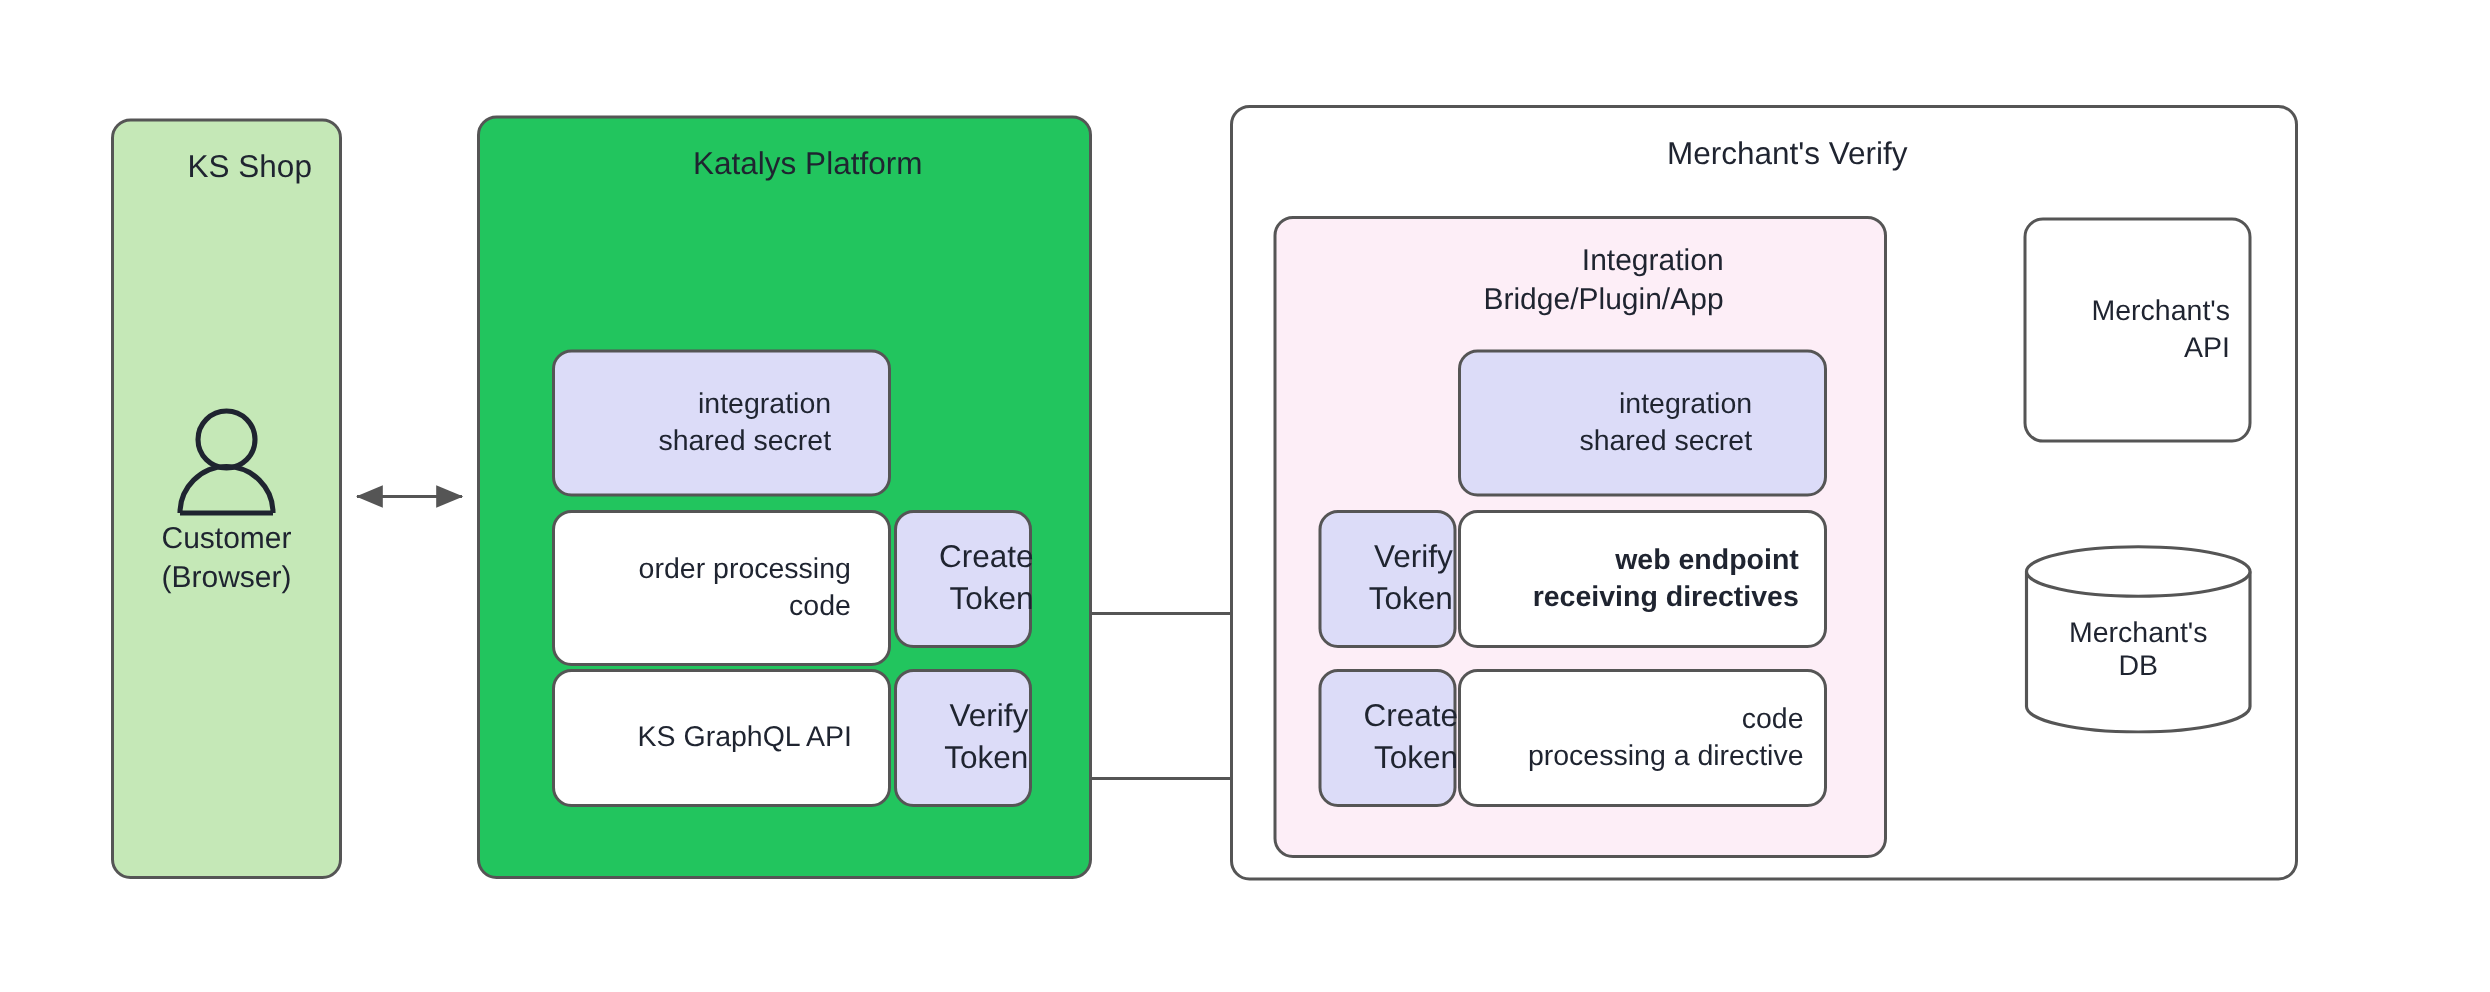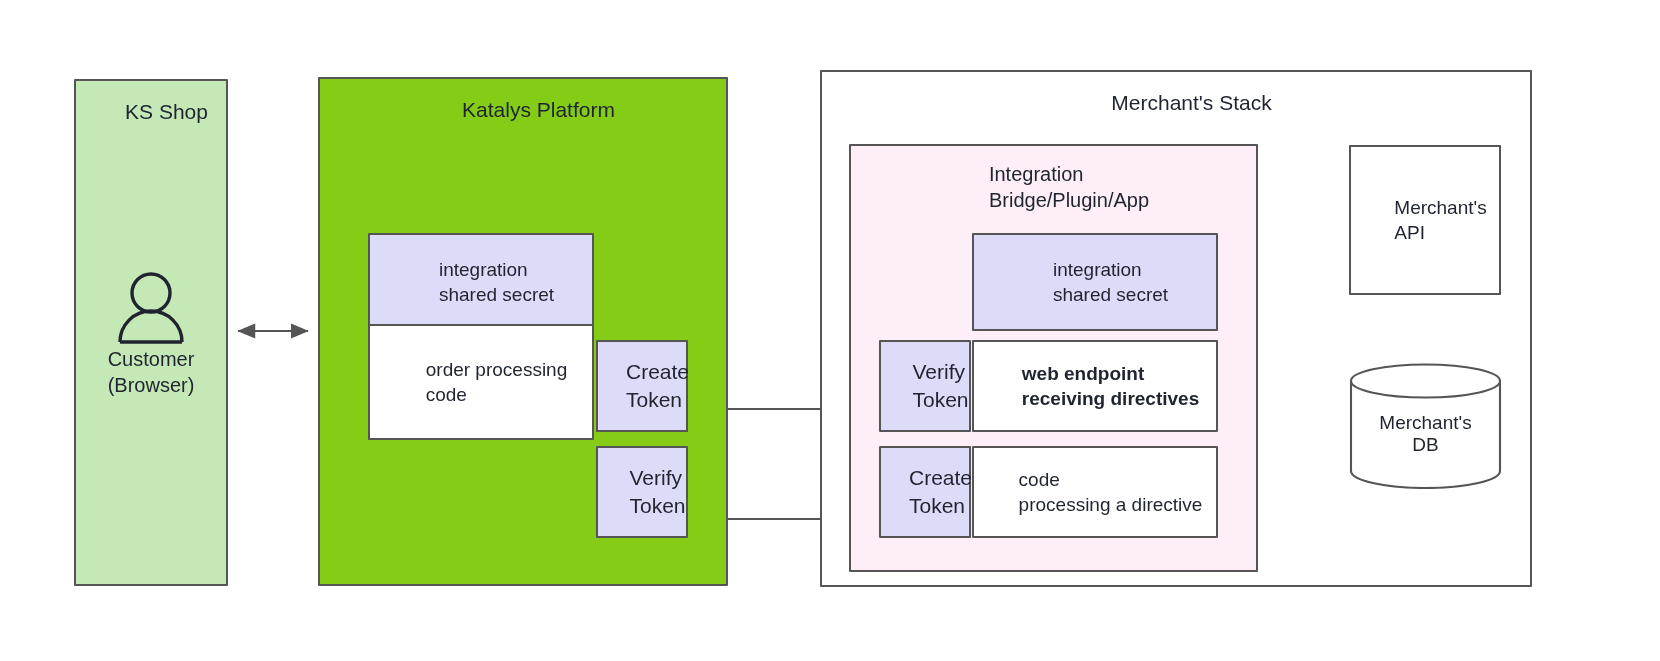--- a/index.html
+++ b/index.html
@@ -15,46 +15,46 @@
     width: 1660px;
     height: 661px;
     background: #ffffff;
     overflow: hidden;
   }
   
   .box {
     position: absolute;
     box-sizing: border-box;
     border: 2px solid #555555;
-    border-radius: 1px;
+    border-radius: 13px;
     background: #ffffff;
     color: #1f2430;
     display: flex;
     align-items: center;
     justify-content: center;
-    text-align: left;
+    text-align: right;
     line-height: 1.32;
     white-space: pre-line;
     padding-left: 31px;
   }
   
   .container {
     align-items: flex-start;
     justify-content: center;
     padding-top: 17px;
     font-size: 21px;
     color: #1f2430;
   }
   #ks-shop-panel {
     left: 74px; top: 79px; width: 154px; height: 507px;
     background: #c5e8b7;
   }
   #katalys-panel {
     left: 318px; top: 77px; width: 410px; height: 509px;
-    background: #84cc16;
+    background: #22c55e;
   }
   #merchant-panel {
     left: 820px; top: 70px; width: 712px; height: 517px;
     background: #ffffff;
   }
   #bridge-panel {
     left: 849px; top: 144px; width: 409px; height: 428px;
     background: #fdeef7;
     padding-top: 15px;
     font-size: 20px;
@@ -69,21 +69,21 @@
   #customer-label {
     font-size: 20px; color: #1f2430; text-align: center;
     line-height: 1.3; white-space: pre-line;
   }
   
   .node { font-size: 19px; }
   .token { background: #dcdcf8; font-size: 21px; }
   .secret { background: #dcdcf8; font-size: 19px; }
 
   #k-secret   { left: 368px; top: 233px; width: 226px; height: 98px; }
-  #k-order    { left: 368px; top: 324px; width: 226px; height: 116px; }
+  #k-order    { left: 368px; top: 340px; width: 226px; height: 104px; }
   #k-create   { left: 596px; top: 340px; width: 92px;  height: 92px; }
   #k-graphql  { left: 368px; top: 446px; width: 226px; height: 92px; }
   #k-verify   { left: 596px; top: 446px; width: 92px;  height: 92px; }
 
   #b-secret   { left: 972px; top: 233px; width: 246px; height: 98px; }
   #b-verify   { left: 879px; top: 340px; width: 92px;  height: 92px; }
   #b-endpoint { left: 972px; top: 340px; width: 246px; height: 92px; font-weight: bold; }
   #b-create   { left: 879px; top: 446px; width: 92px;  height: 92px; }
   #b-code     { left: 972px; top: 446px; width: 246px; height: 92px; }
 
@@ -159,25 +159,26 @@
   <div class="box container" id="katalys-panel">
     <span>Katalys Platform</span>
   </div>
 
   <div class="box secret" id="k-secret">integration
 shared secret</div>
   <div class="box node" id="k-order">order processing
 code</div>
   <div class="box token" id="k-create">Create
 Token</div>
+  <div class="box node" id="k-graphql">KS GraphQL API</div>
   <div class="box token" id="k-verify">Verify
 Token</div>
 
   <div class="box container" id="merchant-panel">
-    <span>Merchant's Stack</span>
+    <span>Merchant's Verify</span>
   </div>
 
   <div class="box container" id="bridge-panel">
     <span>Integration
 Bridge/Plugin/App</span>
   </div>
 
   <div class="box secret" id="b-secret">integration
 shared secret</div>
   <div class="box token" id="b-verify">Verify

